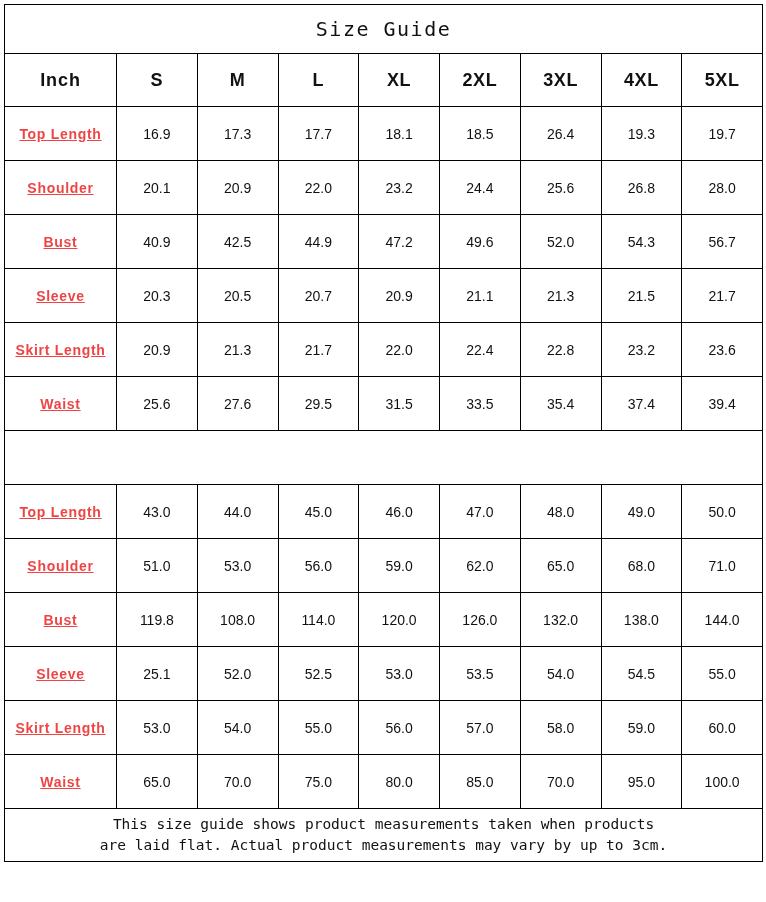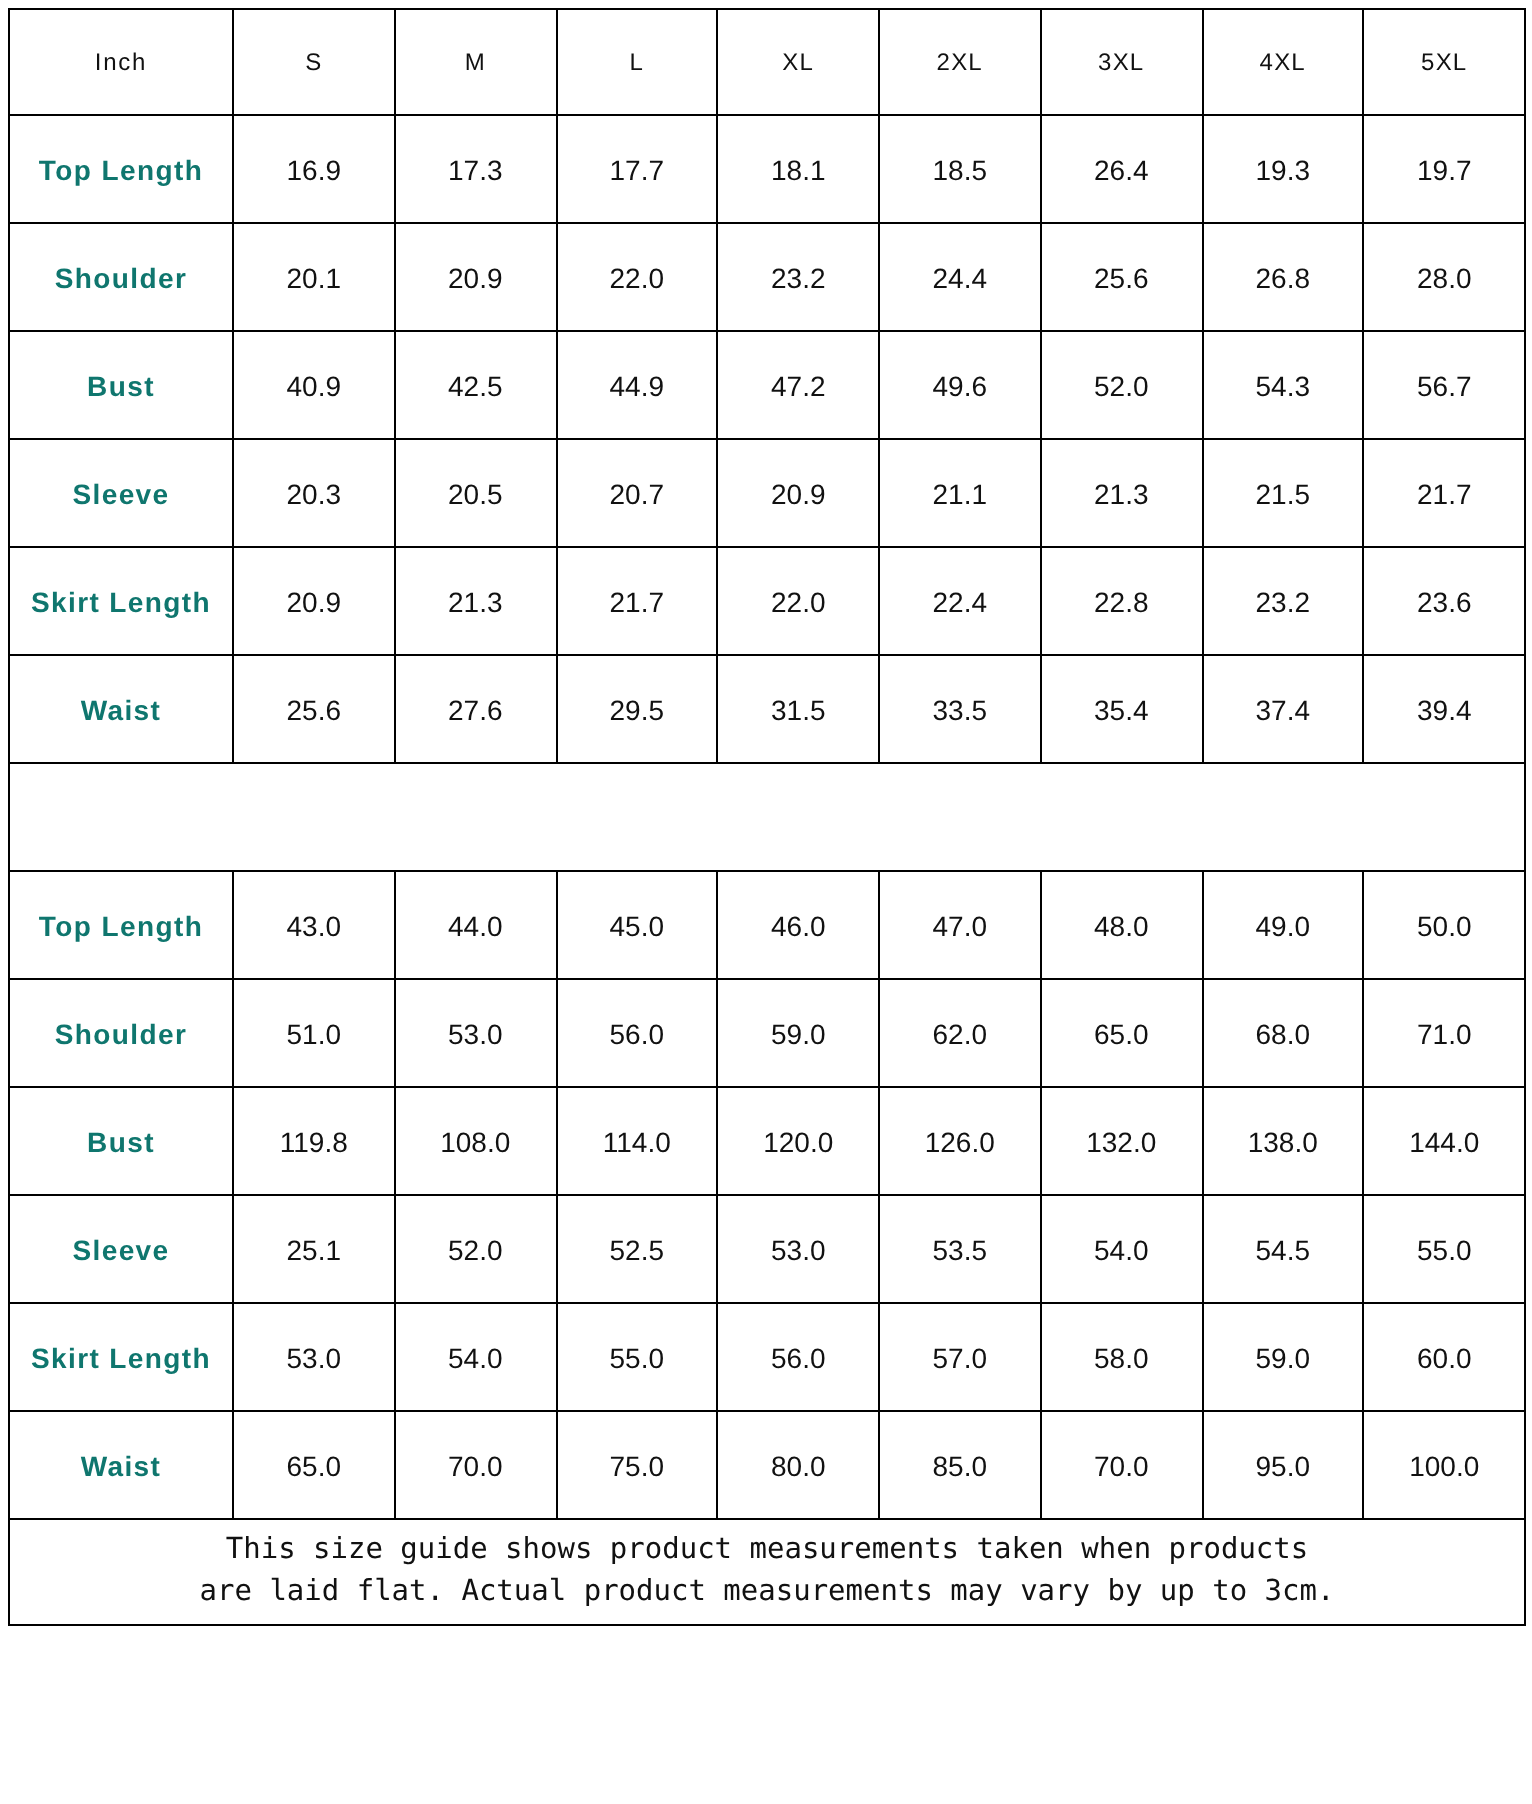--- a/index.html
+++ b/index.html
@@ -53,41 +53,42 @@
     font-family: "DejaVu Sans Mono", "Liberation Mono", monospace;
     font-size: 20px;
     font-weight: 400;
     letter-spacing: 1.5px;
     color: #1a1a1a;
   }
 
   
   .unit-row td {
     height: 52px;
-    font-size: 12px;
-    font-weight: normal;
+    font-size: 18px;
+    font-weight: bold;
     letter-spacing: 0.6px;
     color: #000000;
   }
   .unit-row td.unit-name {
     letter-spacing: 0.9px;
   }
 
   
   .data-row td {
     height: 53px;
     font-size: 14px;
     font-weight: 400;
     color: #1a1a1a;
   }
   .data-row td.row-label {
     font-weight: bold;
     font-size: 14px;
     letter-spacing: 0.7px;
-    color: #0f766e;
+    color: #ef4444;
+    text-decoration: underline;
   }
 
   
   .spacer-row td {
     height: 53px;
     border-left: 1px solid #000000;
     border-right: 1px solid #000000;
     border-top: 1px solid #000000;
     border-bottom: 1px solid #000000;
     background: #ffffff;
@@ -116,20 +117,23 @@
       <col class="size-col">
         <col class="size-col">
         <col class="size-col">
         <col class="size-col">
       <col class="size-col">
         <col class="size-col">
         <col class="size-col">
         <col class="size-col">
     </colgroup>
     <tbody id="table-body">
+        <tr class="title-row">
+          <td class="title-cell" colspan="9">Size Guide</td>
+        </tr>
         <tr class="unit-row">
           <td class="unit-name">Inch</td>
           <td>S</td>
           <td>M</td>
           <td>L</td>
           <td>XL</td>
           <td>2XL</td>
           <td>3XL</td>
           <td>4XL</td>
           <td>5XL</td>

